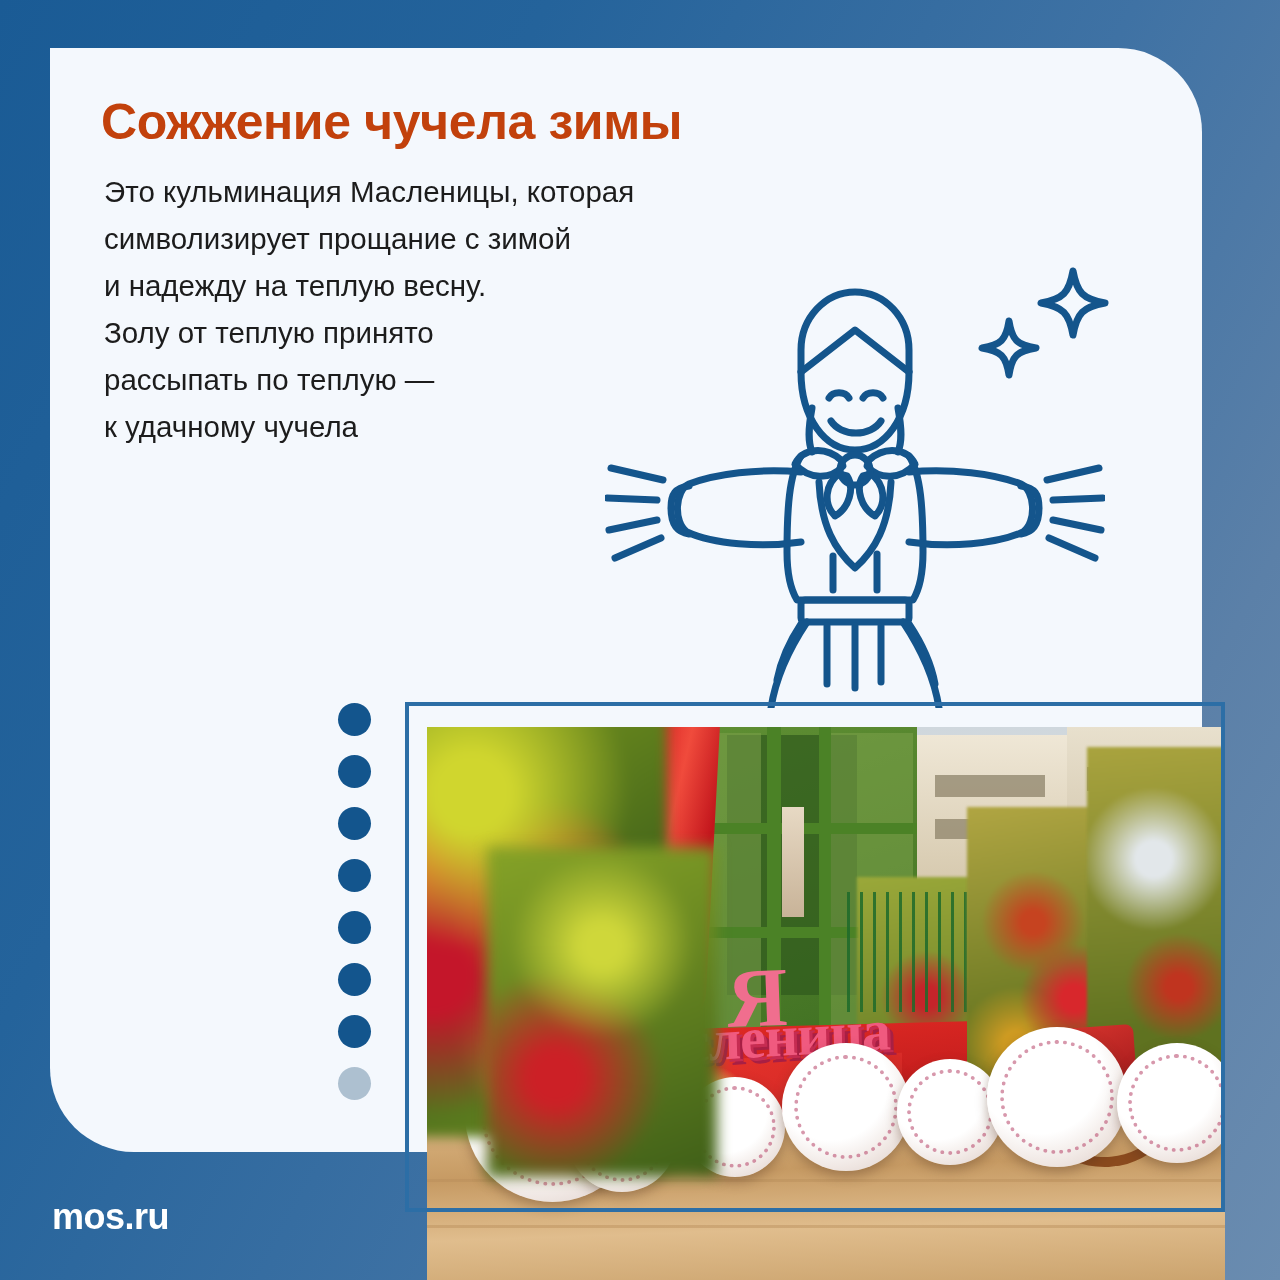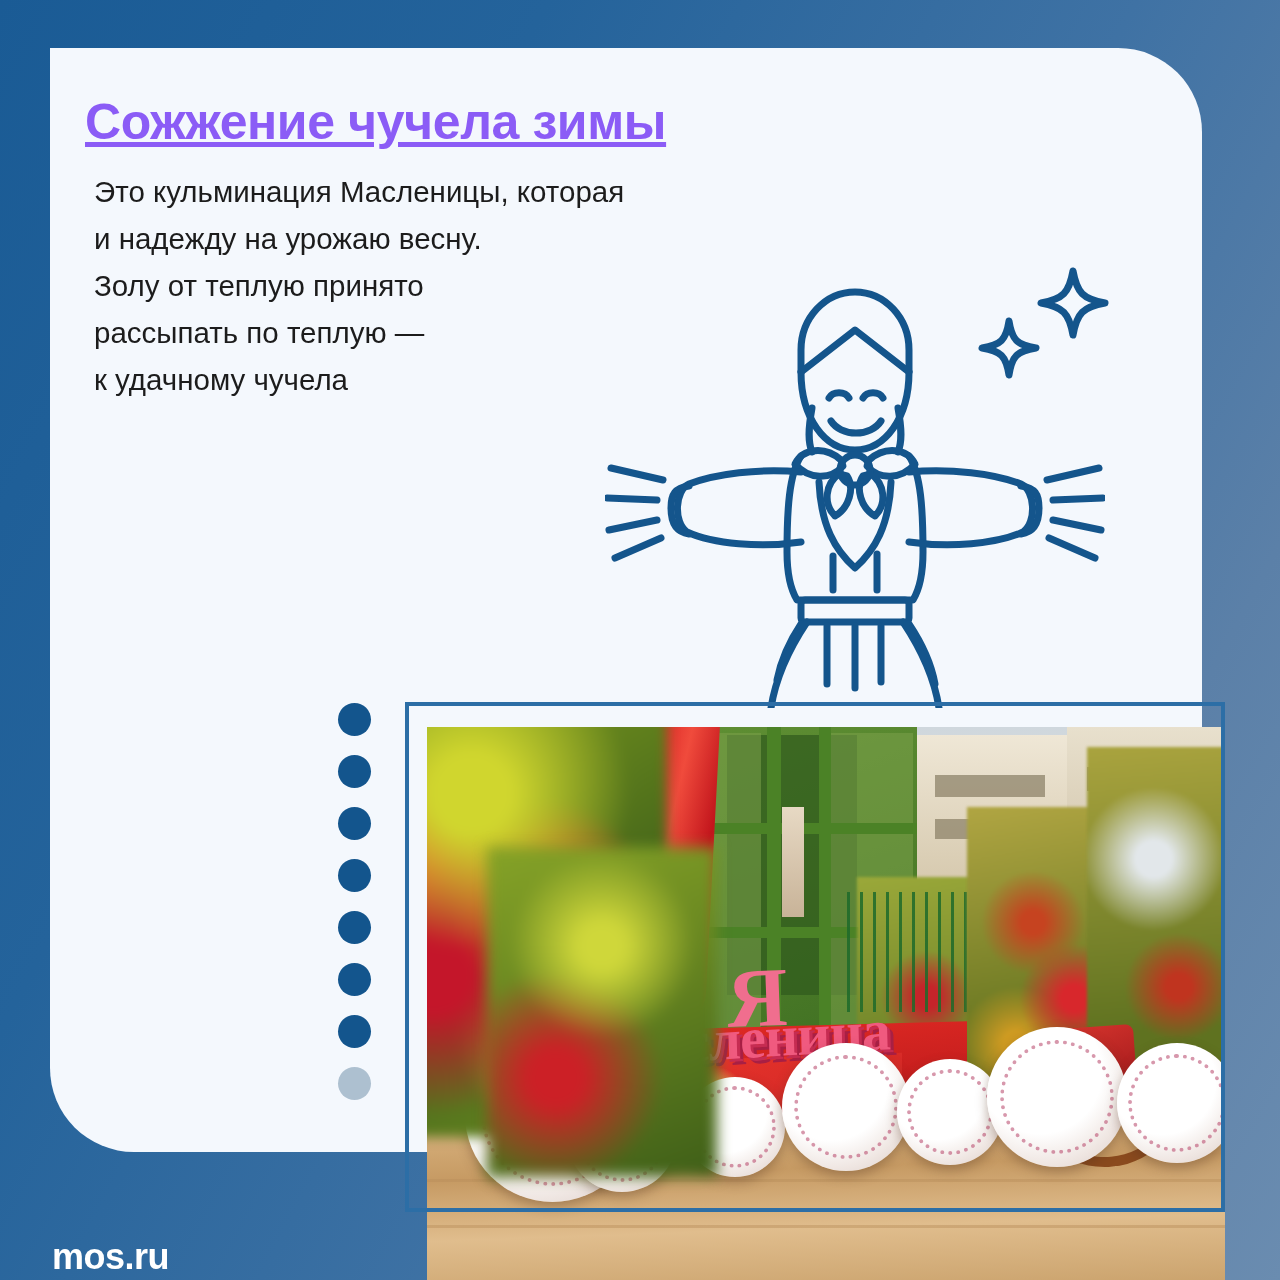--- a/index.html
+++ b/index.html
@@ -15,28 +15,27 @@
     position:absolute;
     left:50px; top:48px;
     width:1152px; height:1104px;
     background:#f4f8fd;
     border-radius:0 84px 0 84px;
     overflow:hidden;
   }
 
   
   #title {
-    position:absolute; left:35px; top:45px;
+    position:absolute; left:51px; top:45px;
     font-size:50px; font-weight:bold;
-    color:#8b5cf6; letter-spacing:-0.4px;
+    color:#c2410c; letter-spacing:-0.4px;
     white-space:nowrap;
-    text-decoration:underline;
   }
   #body-text {
-    position:absolute; left:44px; top:120px;
+    position:absolute; left:54px; top:120px;
     font-size:29.5px; line-height:47px;
     color:#1c1c1c;
   }
   #body-text .ln { display:block; white-space:nowrap; }
 
   
   #effigy { position:absolute; left:555px; top:210px; width:500px; height:450px; }
   #sparkles { position:absolute; left:915px; top:205px; width:150px; height:150px; }
 
   
@@ -193,33 +192,33 @@
     left:618px; top:300px; width:90px; height:60px;
     background:linear-gradient(160deg,#d8362e,#a41a1c);
     border-radius:8px; transform:rotate(-4deg);
   }
 
   
   #logo {
     position:absolute; left:52px; top:1196px;
     font-size:36px; font-weight:bold; color:#ffffff;
     letter-spacing:-0.5px;
-    margin-top:40px;
   }
 </style>
 </head>
 <body>
 
 <div id="card">
 
   <h1 id="title">Сожжение чучела зимы</h1>
 
   <div id="body-text">
     <span class="ln">Это кульминация Масленицы, которая</span>
-    <span class="ln">и надежду на урожаю весну.</span>
+    <span class="ln">символизирует прощание с зимой</span>
+    <span class="ln">и надежду на теплую весну.</span>
     <span class="ln">Золу от теплую принято</span>
     <span class="ln">рассыпать по теплую —</span>
     <span class="ln">к удачному чучела</span>
   </div>
 
   <svg id="effigy" viewBox="0 0 500 450">
     <g fill="none" stroke="#14558c" stroke-width="7" stroke-linecap="round" stroke-linejoin="round">
 
       <path d="M196 92 a54 58 0 0 1 108 0 v22 c0 46 -24 78 -54 78 s-54 -32 -54 -78 z"></path>
 

